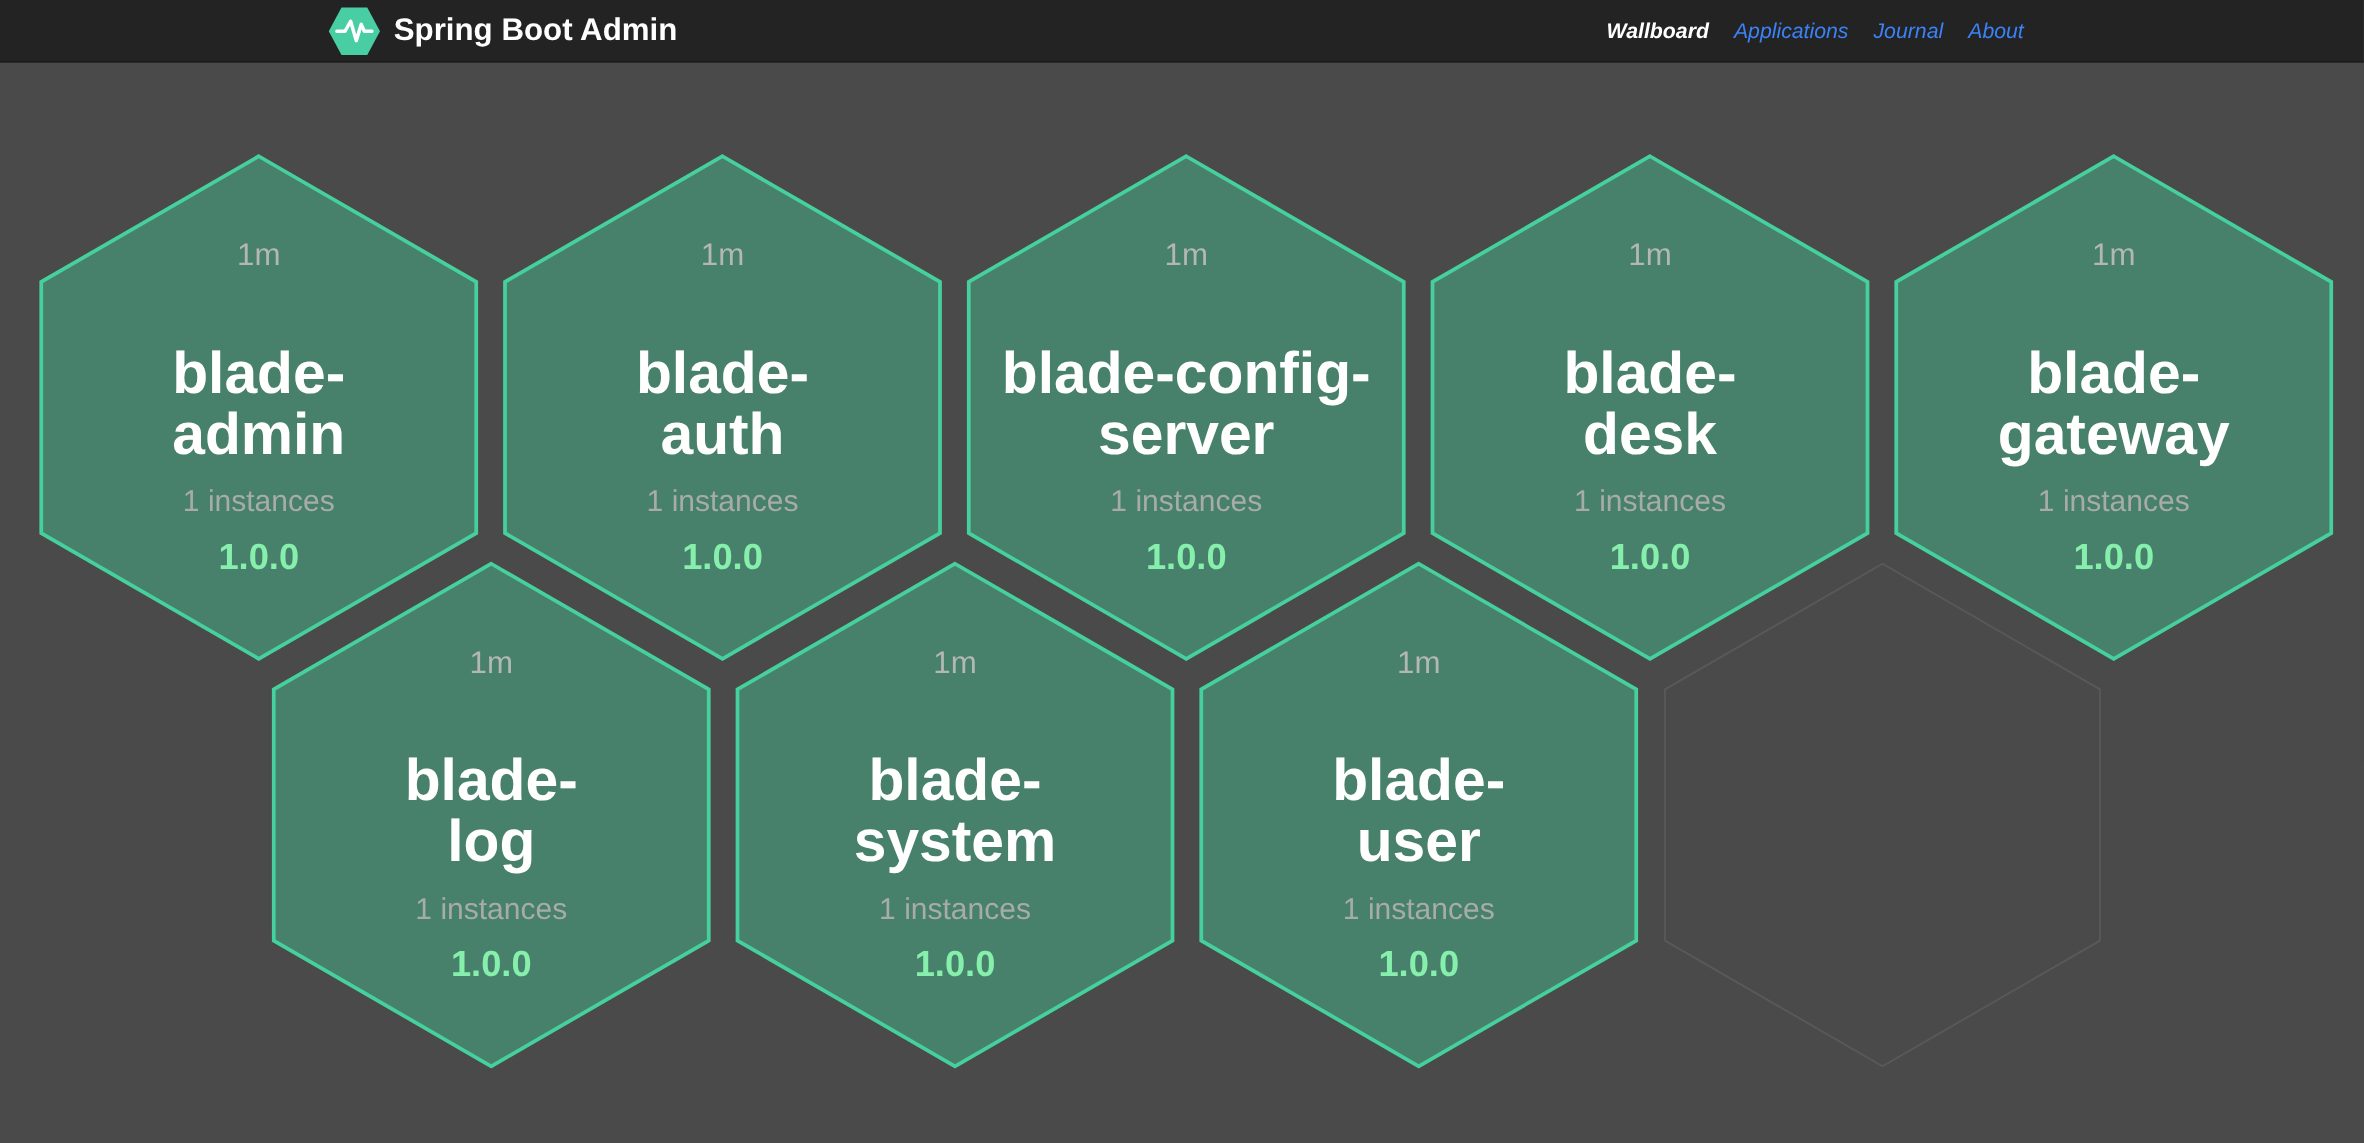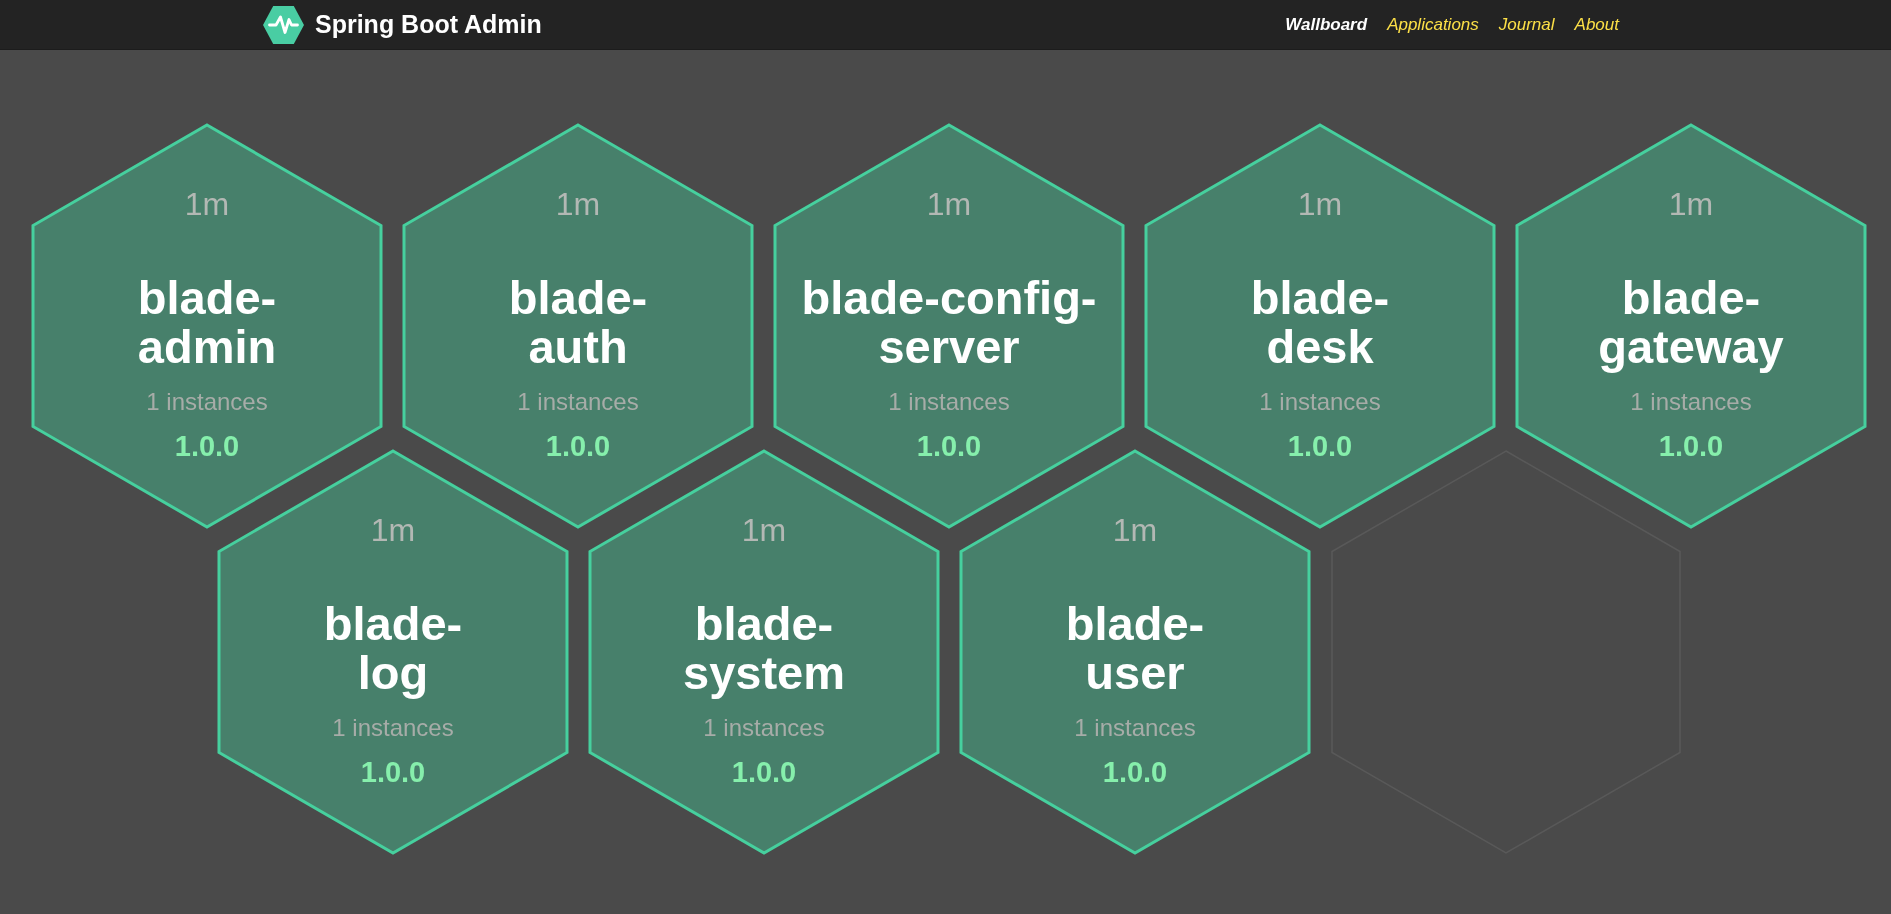--- a/index.html
+++ b/index.html
@@ -29,42 +29,42 @@
   }
   .brand-logo { width: 41px; height: 40px; display: block; }
   .nav-list {
     display: flex; align-items: center;
     list-style: none; margin: 0; padding: 0;
   }
   .nav-item { display: block; font-style: italic; }
   .nav-link {
     display: block; padding: 0 10px;
     font-size: 17px; line-height: 50px;
-    color: #fde047; text-decoration: none; white-space: nowrap;
+    color: #3b82f6; text-decoration: none; white-space: nowrap;
   }
   .nav-link.active { color: #ffffff; font-weight: 600; }
 
   
   #wallboard {
     position: absolute; top: 50px; left: 0; right: 0; bottom: 0;
   }
   .hex {
     position: absolute;
     width: 352px; height: 406px;
     cursor: pointer;
   }
   .hex-svg { position: absolute; left: 0; top: 0; width: 100%; height: 100%; display: block; }
   .hex-content {
     position: absolute; left: 0; top: 0; right: 0; bottom: 0;
     display: flex; flex-direction: column;
     align-items: center; justify-content: center;
     text-align: center;
     pointer-events: none;
   }
-  .hex-uptime   { font-size: 32px; line-height: 28px; color: #b3b8b4; margin-bottom: 13px; }
+  .hex-uptime   { font-size: 25px; line-height: 28px; color: #b3b8b4; margin-bottom: 13px; }
   .hex-name     { font-size: 47px; line-height: 1.04; font-weight: 600; color: #ffffff; margin-top: 43px; }
   .hex-instances{ font-size: 24px; line-height: 30px; color: #a7aca8; margin-top: 15px; }
   .hex-version  { font-size: 29px; line-height: 32px; font-weight: 600; color: #86efac; margin-top: 13px; }
   .hex.empty { cursor: default; }
 </style>
 </head>
 <body>
 
 <div class="navbar">
   <a class="brand" href="#">

